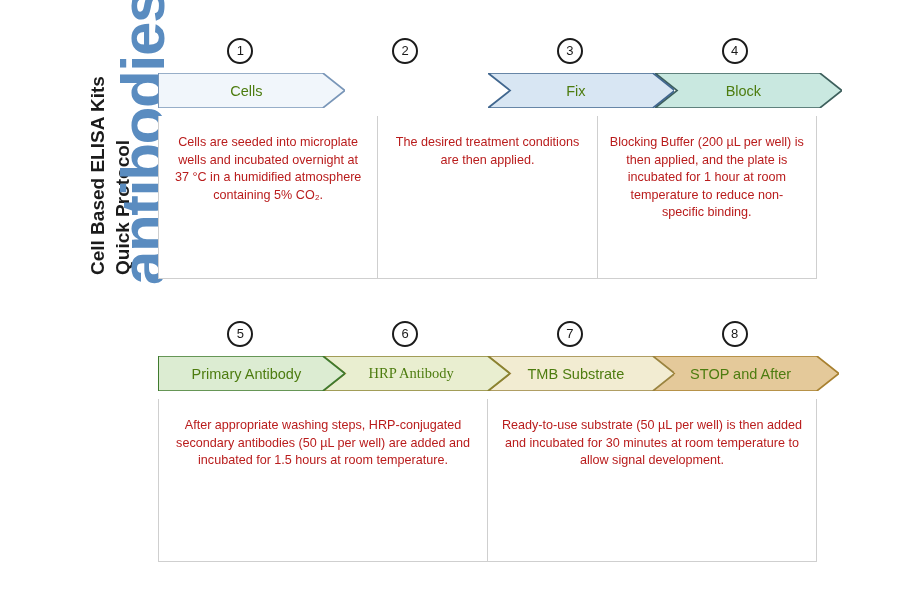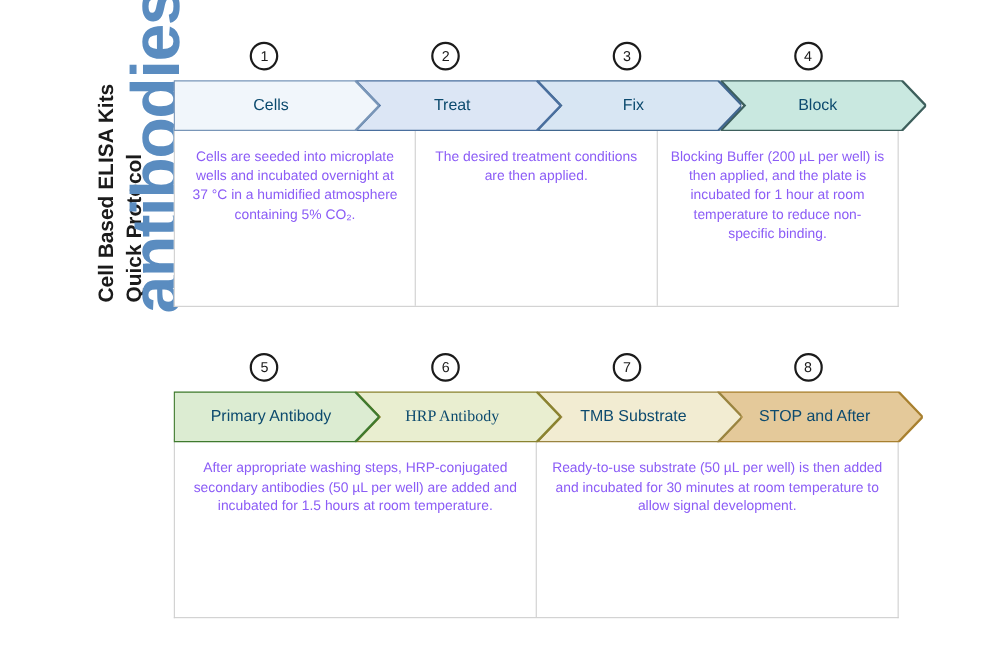--- a/index.html
+++ b/index.html
@@ -98,27 +98,27 @@
     background: #ffffff;
   }
 
   .chev-strip {
     position: relative;
     height: 43px;
   }
   .chev {
     position: absolute;
     top: 0;
-    height: 46px;
+    height: 35px;
     box-sizing: border-box;
     display: flex;
     align-items: center;
     justify-content: center;
     font-size: 14.5px;
-    color: #0c4a6e;
+    color: #4d7c0f;
   }
   .chev .chev-label {
     position: relative;
     z-index: 2;
     padding-right: 10px;
   }
   .chev-bg {
     position: absolute;
     inset: 0;
     z-index: 1;
@@ -136,21 +136,21 @@
     width: 659px;
     display: flex;
   }
   .panel {
     flex: 1 1 0;
     box-sizing: border-box;
     padding: 18px 12px 0 12px;
     text-align: center;
     font-size: 12.6px;
     line-height: 17.5px;
-    color: #8b5cf6;
+    color: #b91c1c;
     border-right: 1px solid #cfcfcf;
   }
   .panel:last-child { border-right: none; }
 </style>
 </head>
 <body>
 
 <div id="vertical-title">
   <div class="rot">
     <span class="ln">Cell Based ELISA Kits</span>
@@ -174,28 +174,20 @@
     </div>
     <div class="chev-strip">
       <div class="chev" style="left: 0px; width: 186.75px; z-index: 10;">
         <div class="chev-bg">
           <svg viewBox="0 0 186.75 43" preserveAspectRatio="none">
             <polygon points="0,0 164.75,0 186.75,21.5 164.75,43 0,43" fill="#f1f6fb" stroke="#7996b8" stroke-width="2" stroke-linejoin="miter"></polygon>
           </svg>
         </div>
         <span class="chev-label">Cells</span>
       </div>
-      <div class="chev" style="left: 164.75px; width: 186.75px; z-index: 9;">
-        <div class="chev-bg">
-          <svg viewBox="0 0 186.75 43" preserveAspectRatio="none">
-            <polygon points="0,0 164.75,0 186.75,21.5 164.75,43 0,43 22,21.5" fill="#dce6f5" stroke="#4a6f9e" stroke-width="2" stroke-linejoin="miter"></polygon>
-          </svg>
-        </div>
-        <span class="chev-label">Treat</span>
-      </div>
       <div class="chev" style="left: 329.5px; width: 186.75px; z-index: 8;">
         <div class="chev-bg">
           <svg viewBox="0 0 186.75 43" preserveAspectRatio="none">
             <polygon points="0,0 164.75,0 186.75,21.5 164.75,43 0,43 22,21.5" fill="#d8e6f3" stroke="#41678f" stroke-width="2" stroke-linejoin="miter"></polygon>
           </svg>
         </div>
         <span class="chev-label">Fix</span>
       </div>
       <div class="chev" style="left: 497px; width: 186.75px; z-index: 7;">
         <div class="chev-bg">

